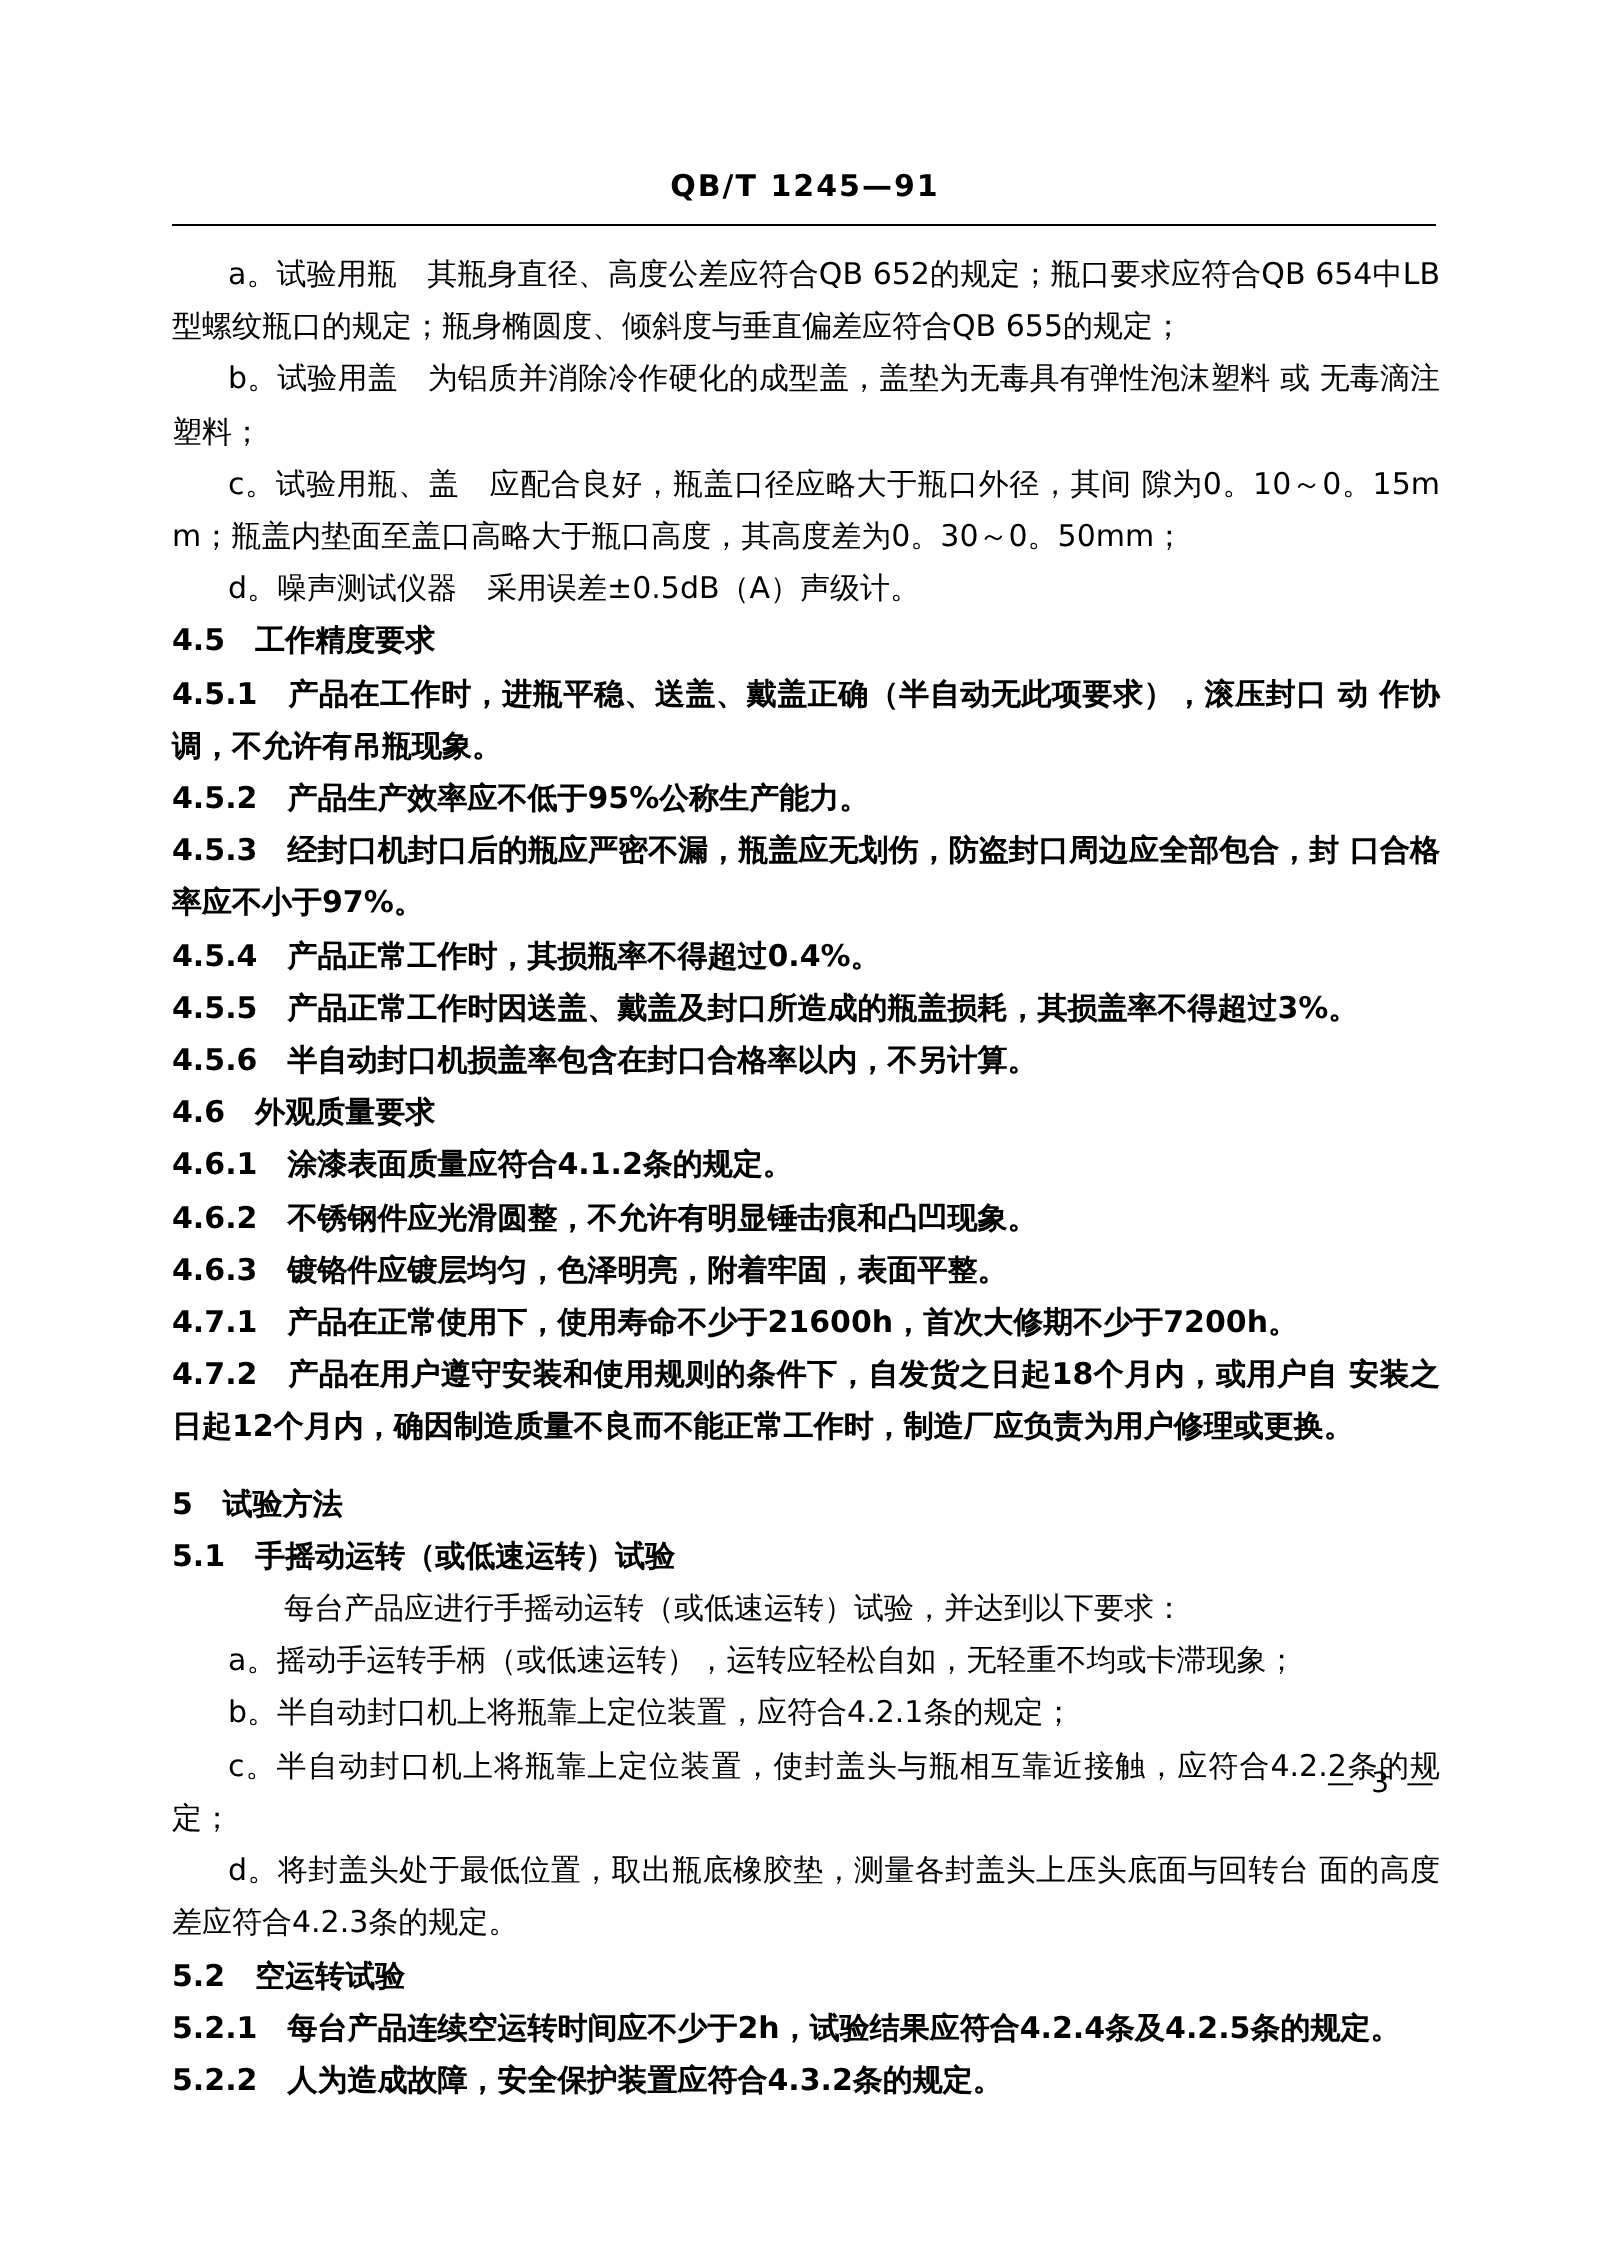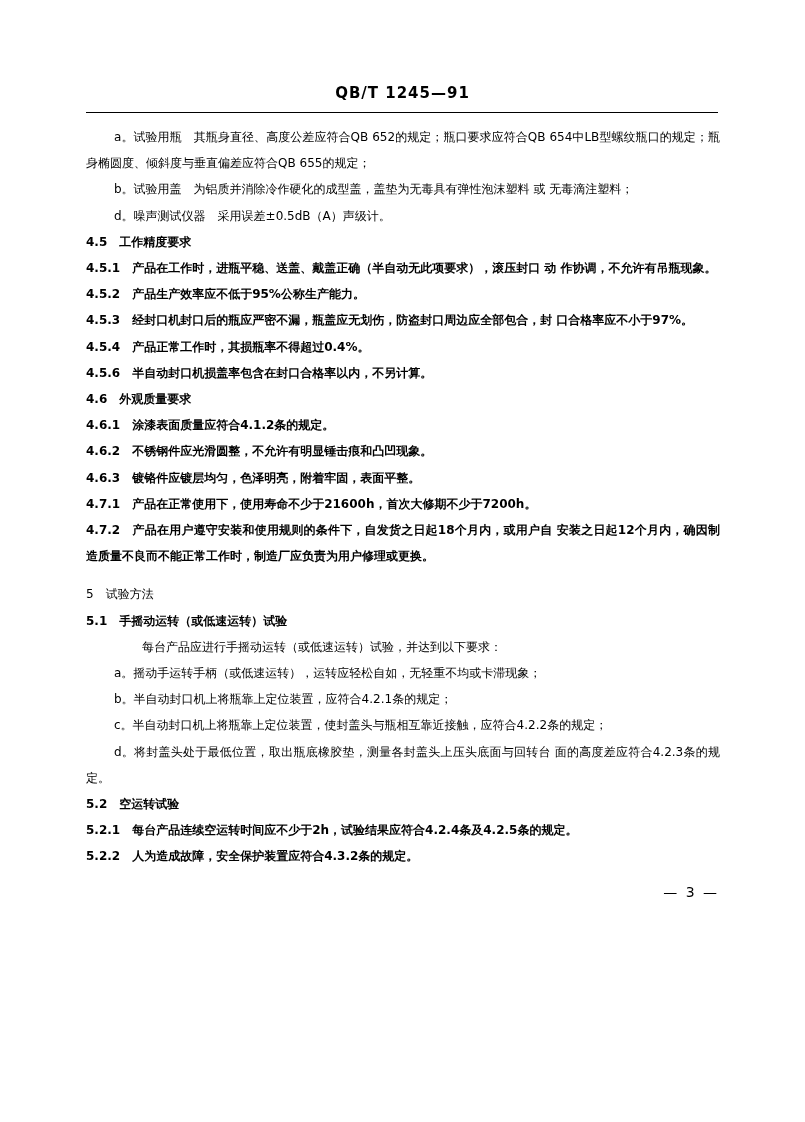--- a/index.html
+++ b/index.html
@@ -39,36 +39,36 @@
     top: 112px;
     width: 632px;
     height: 1px;
     background: #000;
   }
   .content {
     position: absolute;
     left: 86px;
     top: 124px;
     width: 634px;
-    font-size: 12px;
+    font-size: 15px;
     line-height: 26.2px;
     text-align: justify;
   }
   .line {
     white-space: pre-wrap;
     word-break: break-all;
   }
   .ind0 { text-indent: 0; font-weight: bold; }
   .ind1 { text-indent: 28px; }
   .ind2 { text-indent: 56px; }
   .blk {
     margin: 0;
   }
   .sec-title2 {
-    font-weight: normal;
+    font-weight: bold;
   }
   .gap {
     height: 12px;
   }
   .pagenum {
     position: absolute;
     right: 86px;
     bottom: 32px;
     font-size: 14px;
     letter-spacing: 2px;
@@ -79,27 +79,29 @@
 
 <div class="page">
 
   <div class="header">QB/T 1245—91</div>
   <div class="rule"></div>
 
   <div class="content">
 
     <p class="line blk ind1">a。试验用瓶　其瓶身直径、高度公差应符合QB 652的规定；瓶口要求应符合QB 654中LB型螺纹瓶口的规定；瓶身椭圆度、倾斜度与垂直偏差应符合QB 655的规定；</p>
     <p class="line blk ind1">b。试验用盖　为铝质并消除冷作硬化的成型盖，盖垫为无毒具有弹性泡沫塑料 或 无毒滴注塑料；</p>
+    <p class="line blk ind1">c。试验用瓶、盖　应配合良好，瓶盖口径应略大于瓶口外径，其间 隙为0。10～0。15mm；瓶盖内垫面至盖口高略大于瓶口高度，其高度差为0。30～0。50mm；</p>
     <p class="line blk ind1">d。噪声测试仪器　采用误差±0.5dB（A）声级计。</p>
 
     <p class="line blk ind0">4.5　工作精度要求</p>
     <p class="line blk ind0">4.5.1　产品在工作时，进瓶平稳、送盖、戴盖正确（半自动无此项要求），滚压封口 动 作协调，不允许有吊瓶现象。</p>
     <p class="line blk ind0">4.5.2　产品生产效率应不低于95%公称生产能力。</p>
     <p class="line blk ind0">4.5.3　经封口机封口后的瓶应严密不漏，瓶盖应无划伤，防盗封口周边应全部包合，封 口合格率应不小于97%。</p>
     <p class="line blk ind0">4.5.4　产品正常工作时，其损瓶率不得超过0.4%。</p>
+    <p class="line blk ind0">4.5.5　产品正常工作时因送盖、戴盖及封口所造成的瓶盖损耗，其损盖率不得超过3%。</p>
     <p class="line blk ind0">4.5.6　半自动封口机损盖率包含在封口合格率以内，不另计算。</p>
 
     <p class="line blk ind0">4.6　外观质量要求</p>
     <p class="line blk ind0">4.6.1　涂漆表面质量应符合4.1.2条的规定。</p>
     <p class="line blk ind0">4.6.2　不锈钢件应光滑圆整，不允许有明显锤击痕和凸凹现象。</p>
     <p class="line blk ind0">4.6.3　镀铬件应镀层均匀，色泽明亮，附着牢固，表面平整。</p>
 
     <p class="line blk ind0">4.7.1　产品在正常使用下，使用寿命不少于21600h，首次大修期不少于7200h。</p>
     <p class="line blk ind0">4.7.2　产品在用户遵守安装和使用规则的条件下，自发货之日起18个月内，或用户自 安装之日起12个月内，确因制造质量不良而不能正常工作时，制造厂应负责为用户修理或更换。</p>
 

